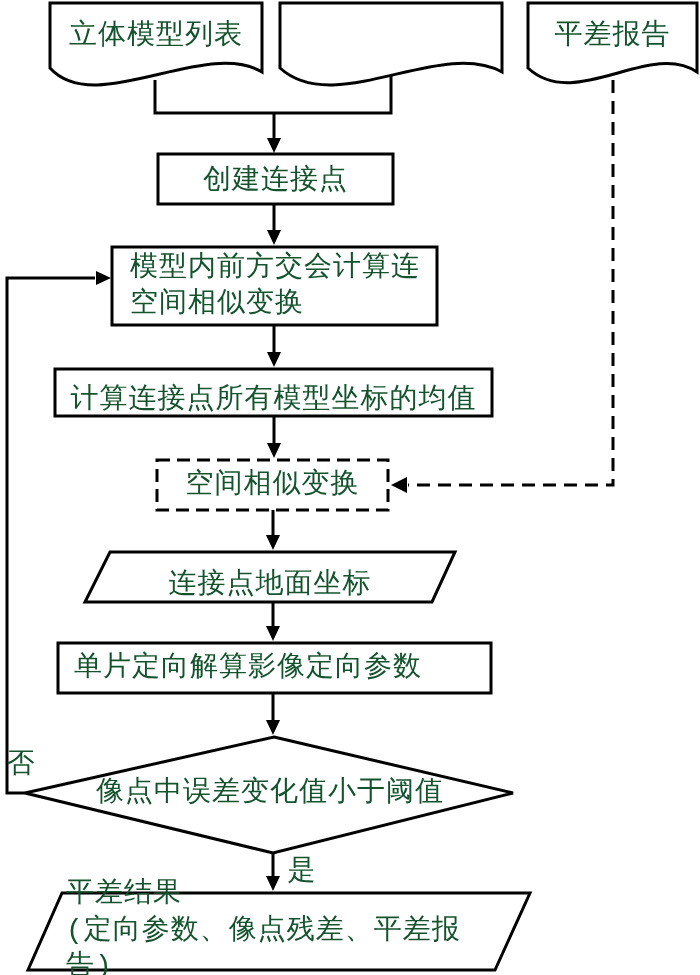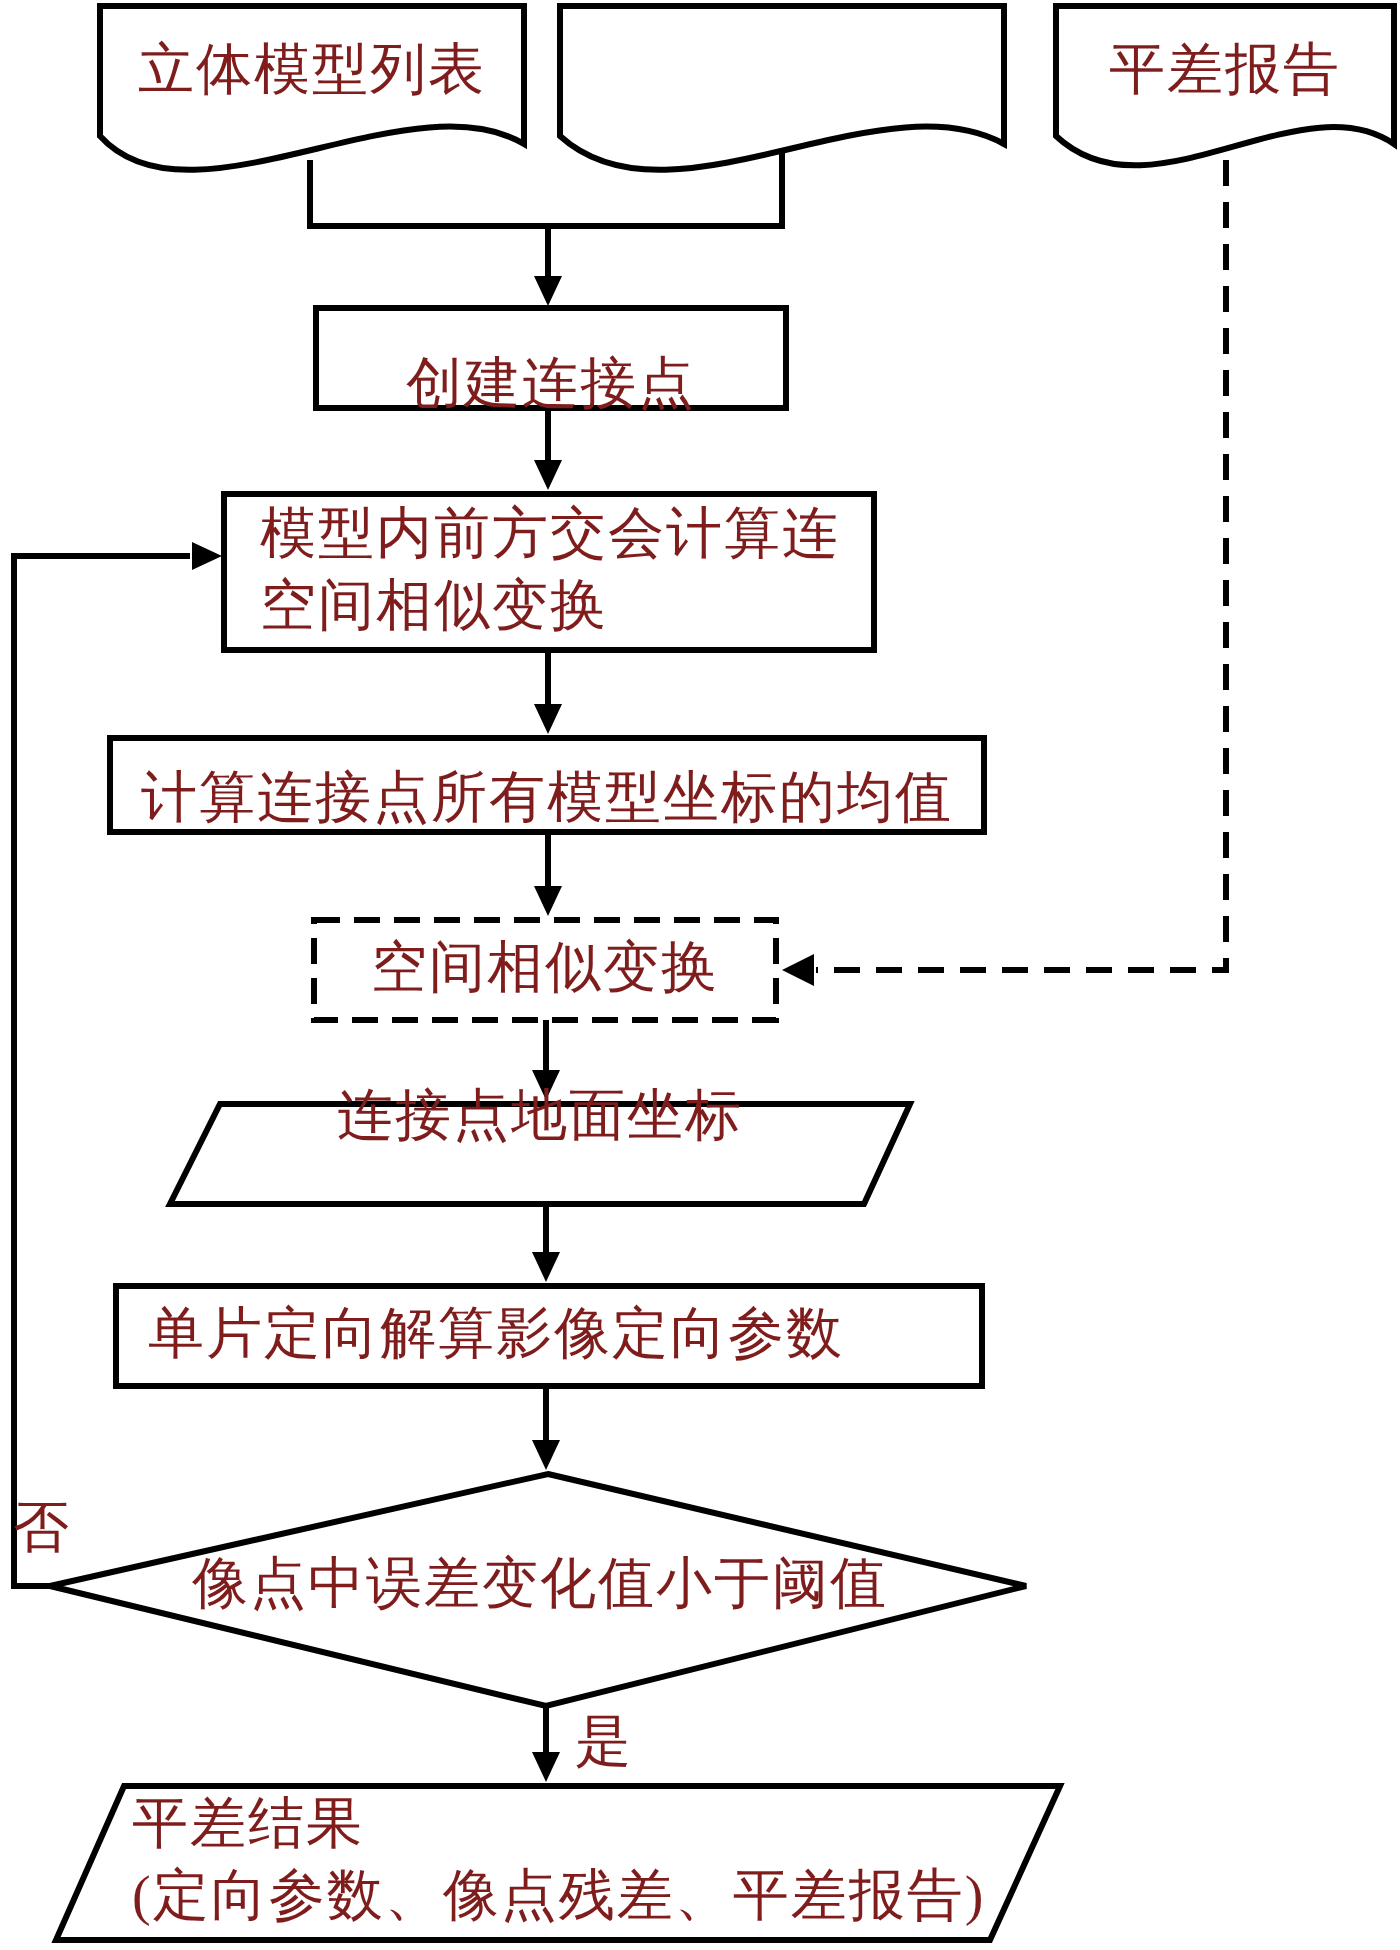--- a/index.html
+++ b/index.html
@@ -6,29 +6,30 @@
   #stage{
     position:relative;
     width:700px;height:975px;
     background:#ffffff;
     font-family:"Liberation Serif","DejaVu Serif",serif;
     overflow:hidden;
   }
   #shapes{position:absolute;left:0;top:0;width:700px;height:975px;}
   .label{
     position:absolute;
-    color:#7f1d1d;
+    color:#14532d;
     font-size:28px;
     line-height:1.3;
     display:flex;
     align-items:center;
     justify-content:center;
     text-align:center;
     white-space:pre-line;
     letter-spacing:1px;
+    font-family:Liberation Mono, monospace;
   }
   .label.left{
     justify-content:flex-start;
     text-align:left;
   }
   .small{font-size:28px;}
 </style>
 </head>
 <body>
 
@@ -79,26 +80,26 @@
 
     <polygon points="110,552 455,552 432,602 85,602" fill="#ffffff" stroke="#000000" stroke-width="3"></polygon>
     <polygon points="62,893 530,893 495,970 28,970" fill="#ffffff" stroke="#000000" stroke-width="3"></polygon>
 
     <polygon points="274,737 513,793 273,853 25,793" fill="#ffffff" stroke="#000000" stroke-width="3"></polygon>
   </svg>
 
   <div class="label" style="left:50px;top:10px;width:212px;height:52px;">立体模型列表</div>
   <div class="label" style="left:528px;top:10px;width:169px;height:52px;">平差报告</div>
 
-  <div class="label" style="left:158px;top:168px;width:235px;height:50px;text-align:center;">创建连接点</div>
+  <div class="label" style="left:158px;top:156px;width:235px;height:50px;text-align:center;">创建连接点</div>
   <div class="label left" style="left:130px;top:249px;width:300px;height:74px;">模型内前方交会计算连
 空间相似变换</div>
   <div class="label" style="left:55px;top:369px;width:437px;height:63px;">计算连接点所有模型坐标的均值</div>
   <div class="label" style="left:157px;top:460px;width:231px;height:50px;">空间相似变换</div>
-  <div class="label" style="left:85px;top:536px;width:370px;height:46px;">连接点地面坐标</div>
+  <div class="label" style="left:85px;top:562px;width:370px;height:46px;">连接点地面坐标</div>
   <div class="label" style="left:58px;top:643px;width:348px;height:50px;margin-left:16px;">单片定向解算影像定向参数</div>
   <div class="label" style="left:40px;top:769px;width:460px;height:48px;">像点中误差变化值小于阈值</div>
   <div class="label left" style="left:66px;top:895px;width:440px;height:72px;">平差结果
 (定向参数、像点残差、平差报告)</div>
 
   <div class="label small" style="left:4px;top:748px;width:34px;height:34px;">否</div>
   <div class="label small" style="left:285px;top:855px;width:34px;height:34px;">是</div>
 
 </div>
 

